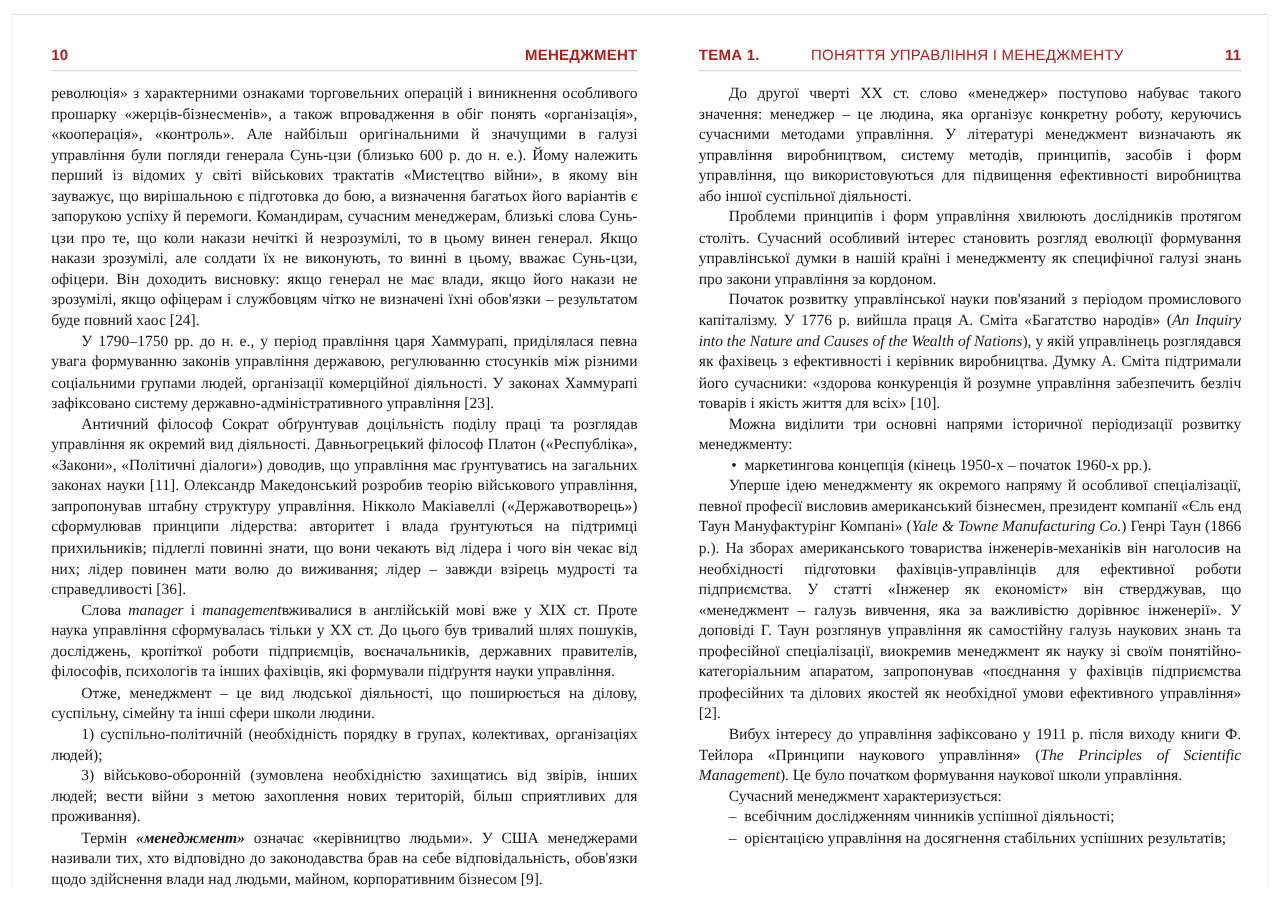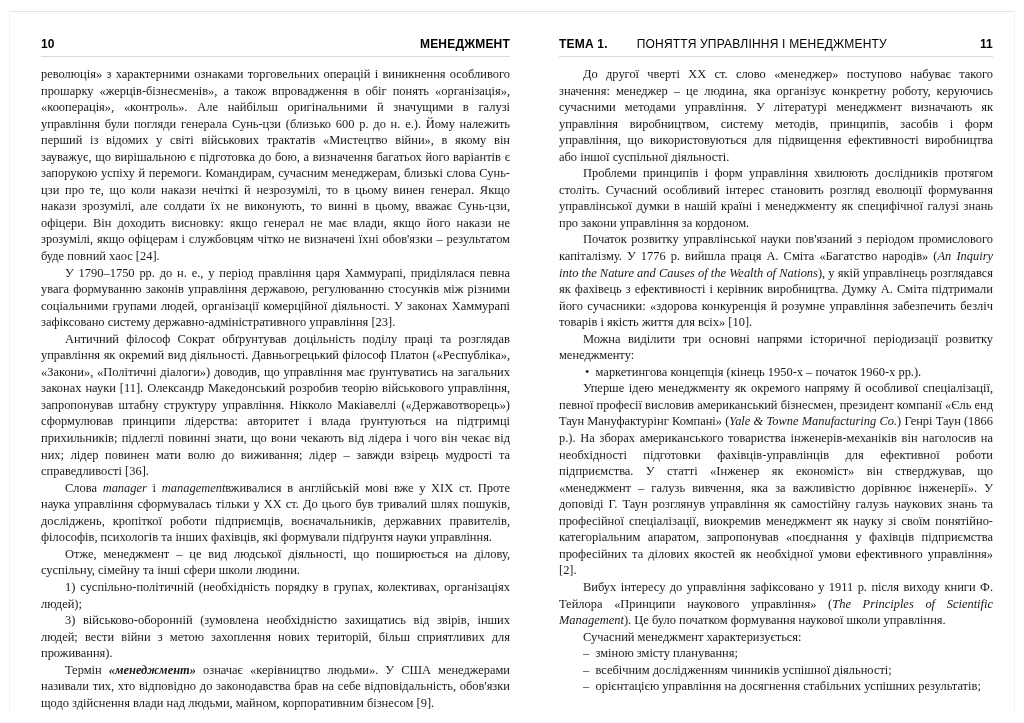--- a/index.html
+++ b/index.html
@@ -4,25 +4,25 @@
 <style>
   html,body{margin:0;padding:0;background:#ffffff;}
   .spread{position:relative;width:1024px;height:723px;background:#ffffff;overflow:hidden;
           font-family:"Liberation Serif", serif;color:#1a1a1a;}
   .edge-top{position:absolute;left:10px;right:10px;top:11px;height:1px;background:#e3e3e1;}
   .edge-left{position:absolute;left:9px;top:11px;height:700px;width:1px;background:#f0f0ee;}
   .edge-right{position:absolute;right:9px;top:11px;height:700px;width:1px;background:#f0f0ee;}
 
   .runhead{position:absolute;top:37px;height:19px;border-bottom:1px solid #d9d9d7;
            font-family:"Liberation Sans", sans-serif;font-size:12px;font-weight:bold;
-           color:#000000;letter-spacing:.2px;display:flex;align-items:flex-start;}
+           color:#b91c1c;letter-spacing:.2px;display:flex;align-items:flex-start;}
   #runhead-left{left:41px;width:469px;justify-content:space-between;}
   #runhead-right{left:559px;width:434px;}
   #runhead-right .grow{flex:1;}
-  .topic-title{font-weight:normal;margin-left:5px;padding-left:24px;}
+  .topic-title{font-weight:normal;margin-left:17px;padding-left:24px;}
 
   .column{position:absolute;top:66px;font-size:12.45px;line-height:16.55px;
           text-align:justify;color:#191919;}
   #col-left{left:41px;width:469px;}
   #col-right{left:559px;width:434px;}
 
   .para{margin:0;text-indent:24px;}
   .para.noindent{text-indent:0;}
   .para.bullet{text-indent:26px;}
   .i{font-style:italic;}
@@ -61,17 +61,16 @@
 
   <div class="column" id="col-right">
       <p class="para"><span>До другої чверті XX ст. слово «менеджер» поступово набуває такого значення: менеджер – це людина, яка організує конкретну роботу, керуючись сучасними методами управління. У літературі менеджмент визначають як управління виробництвом, систему методів, принципів, засобів і форм управління, що використовуються для підвищення ефективності виробництва або іншої суспільної діяльності.</span></p>
       <p class="para"><span>Проблеми принципів і форм управління хвилюють дослідників протягом століть. Сучасний особливий інтерес становить розгляд еволюції формування управлінської думки в нашій країні і менеджменту як специфічної галузі знань про закони управління за кордоном.</span></p>
       <p class="para"><span>Початок розвитку управлінської науки пов'язаний з періодом промислового капіталізму. У 1776 р. вийшла праця А. Сміта «Багатство народів» (</span><span class="i">An Inquiry into the Nature and Causes of the Wealth of Nations</span><span>), у якій управлінець розглядався як фахівець з ефективності і керівник виробництва. Думку А. Сміта підтримали його сучасники: «здорова конкуренція й розумне управління забезпечить безліч товарів і якість життя для всіх» [10].</span></p>
       <p class="para"><span>Можна виділити три основні напрями історичної періодизації розвитку менеджменту:</span></p>
       <p class="para bullet"><span>• маркетингова концепція (кінець 1950-х – початок 1960-х рр.).</span></p>
       <p class="para"><span>Уперше ідею менеджменту як окремого напряму й особливої спеціалізації, певної професії висловив американський бізнесмен, президент компанії «Єль енд Таун Мануфактурінг Компані» (</span><span class="i">Yale &amp; Towne Manufacturing Co.</span><span>) Генрі Таун (1866 р.). На зборах американського товариства інженерів-механіків він наголосив на необхідності підготовки фахівців-управлінців для ефективної роботи підприємства. У статті «Інженер як економіст» він стверджував, що «менеджмент – галузь вивчення, яка за важливістю дорівнює інженерії». У доповіді Г. Таун розглянув управління як самостійну галузь наукових знань та професійної спеціалізації, виокремив менеджмент як науку зі своїм понятійно-категоріальним апаратом, запропонував «поєднання у фахівців підприємства професійних та ділових якостей як необхідної умови ефективного управління» [2].</span></p>
       <p class="para"><span>Вибух інтересу до управління зафіксовано у 1911 р. після виходу книги Ф. Тейлора «Принципи наукового управління» (</span><span class="i">The Principles of Scientific Management</span><span>). Це було початком формування наукової школи управління.</span></p>
       <p class="para"><span>Сучасний менеджмент характеризується:</span></p>
-      <p class="para"><span>– зміною змісту планування;</span></p>
       <p class="para"><span>– всебічним дослідженням чинників успішної діяльності;</span></p>
       <p class="para"><span>– орієнтацією управління на досягнення стабільних успішних результатів;</span></p>
     </div>
 </div>
 
 </body></html>

